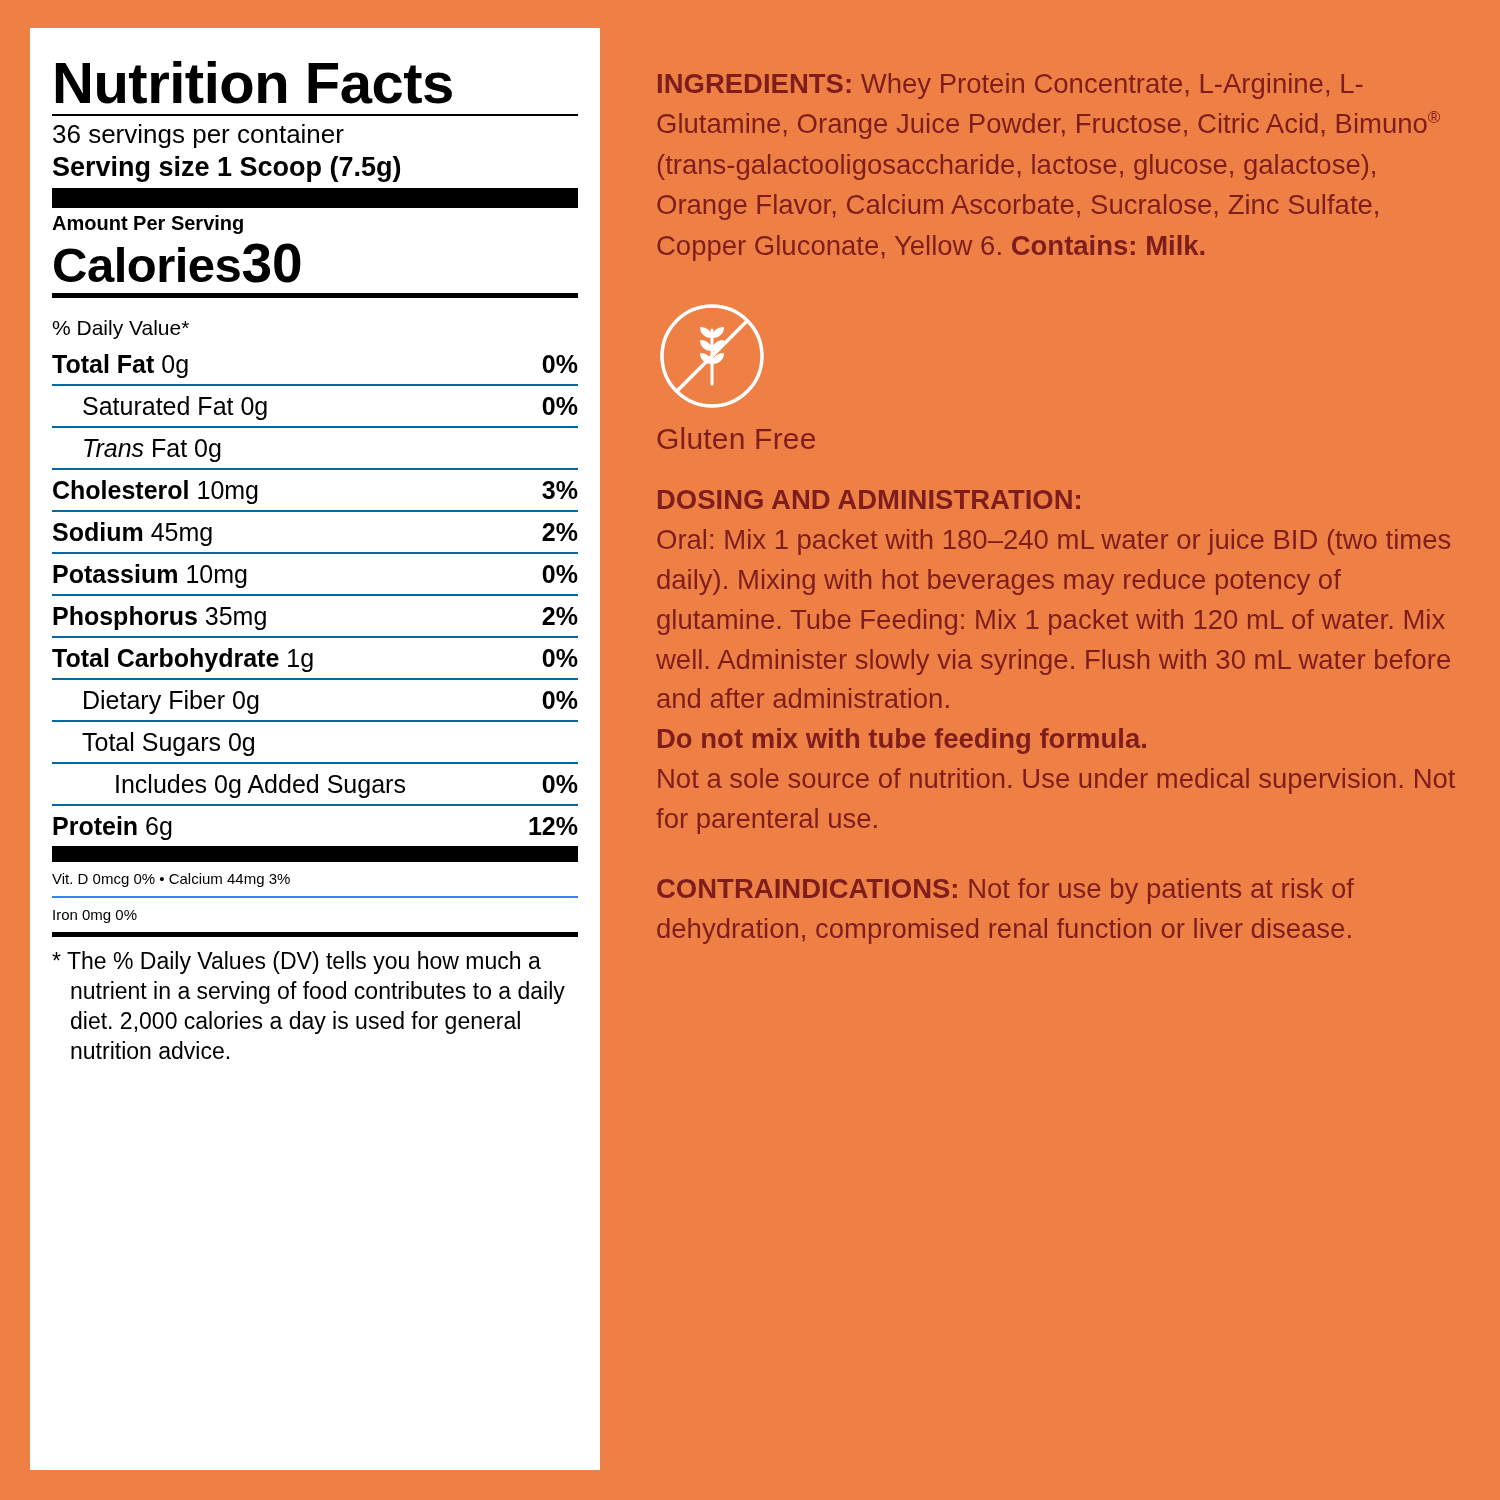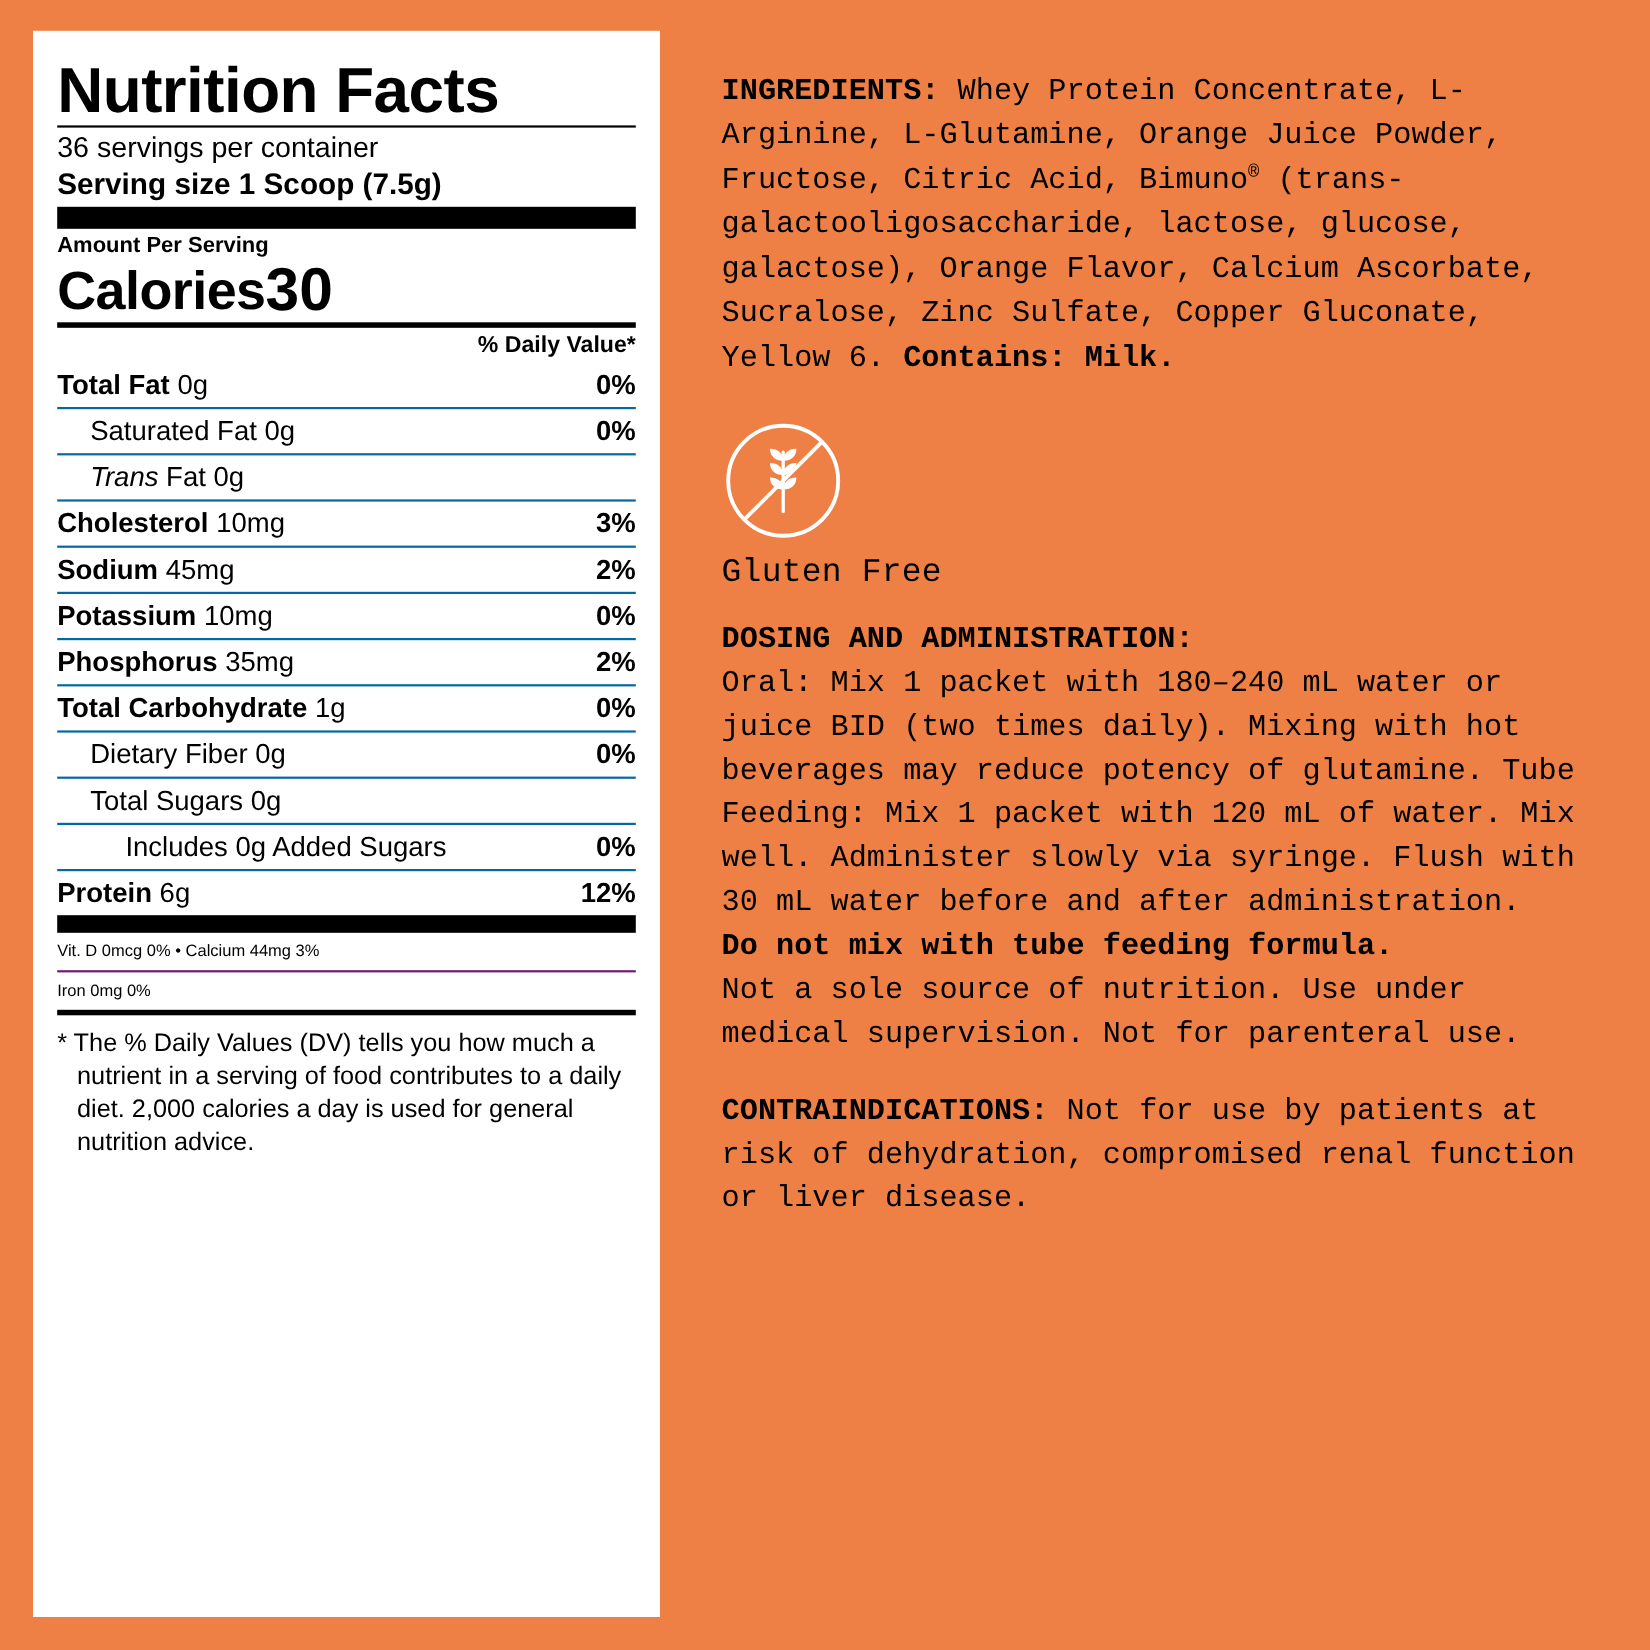--- a/index.html
+++ b/index.html
@@ -74,24 +74,23 @@
     font-weight: bold;
     line-height: 1.02;
     letter-spacing: -0.5px;
   }
   .cal-value {
     font-size: 55px;
     font-weight: bold;
     line-height: 1.02;
   }
   .dv-header {
-    text-align: right;
     font-size: 21px;
-    font-weight: bold;
-    padding: 4px 0 4px 0;
+    font-weight: normal;
+    padding: 18px 0 4px 0;
   }
   .nrow {
     display: flex;
     justify-content: space-between;
     align-items: baseline;
     font-size: 25px;
     padding: 6px 0 6px 0;
     border-top: 2px solid #0369a1;
     line-height: 1.12;
   }
@@ -101,39 +100,38 @@
   .nrow .pct { font-weight: bold; white-space: nowrap; padding-left: 10px; }
   .indent1 { padding-left: 30px; }
   .indent2 { padding-left: 62px; }
   .ital { font-style: italic; }
 
   .vitamins {
     font-size: 15px;
     padding: 8px 0 8px 0;
     line-height: 1.2;
   }
-  .vitamins.second { border-top: 2px solid #701a75; }
+  .vitamins.second { border-top: 2px solid #3b82f6; }
   .footnote {
     font-size: 23px;
     line-height: 1.3;
     padding: 10px 0 0 0;
   }
   .footnote .ftext {
     display: block;
     padding-left: 18px;
     text-indent: -18px;
   }
 
   
   .right {
     flex: 1;
     padding: 36px 6px 0 56px;
-    color: #000000;
+    color: #7f1d1d;
     box-sizing: border-box;
-    font-family: Liberation Mono, monospace;
   }
   .ing {
     font-size: 27.5px;
     line-height: 1.47;
     font-weight: 400;
   }
   .ing b { font-weight: bold; }
   .sup { font-size: 17px; vertical-align: super; }
 
   .gf-block {

